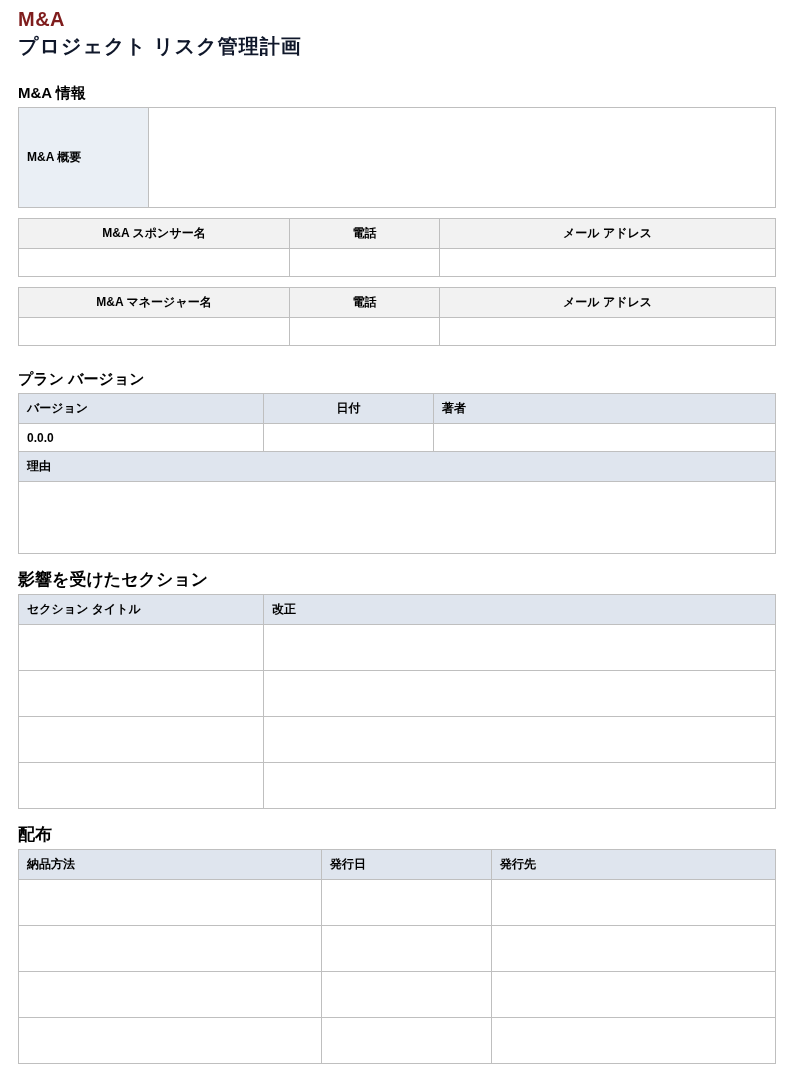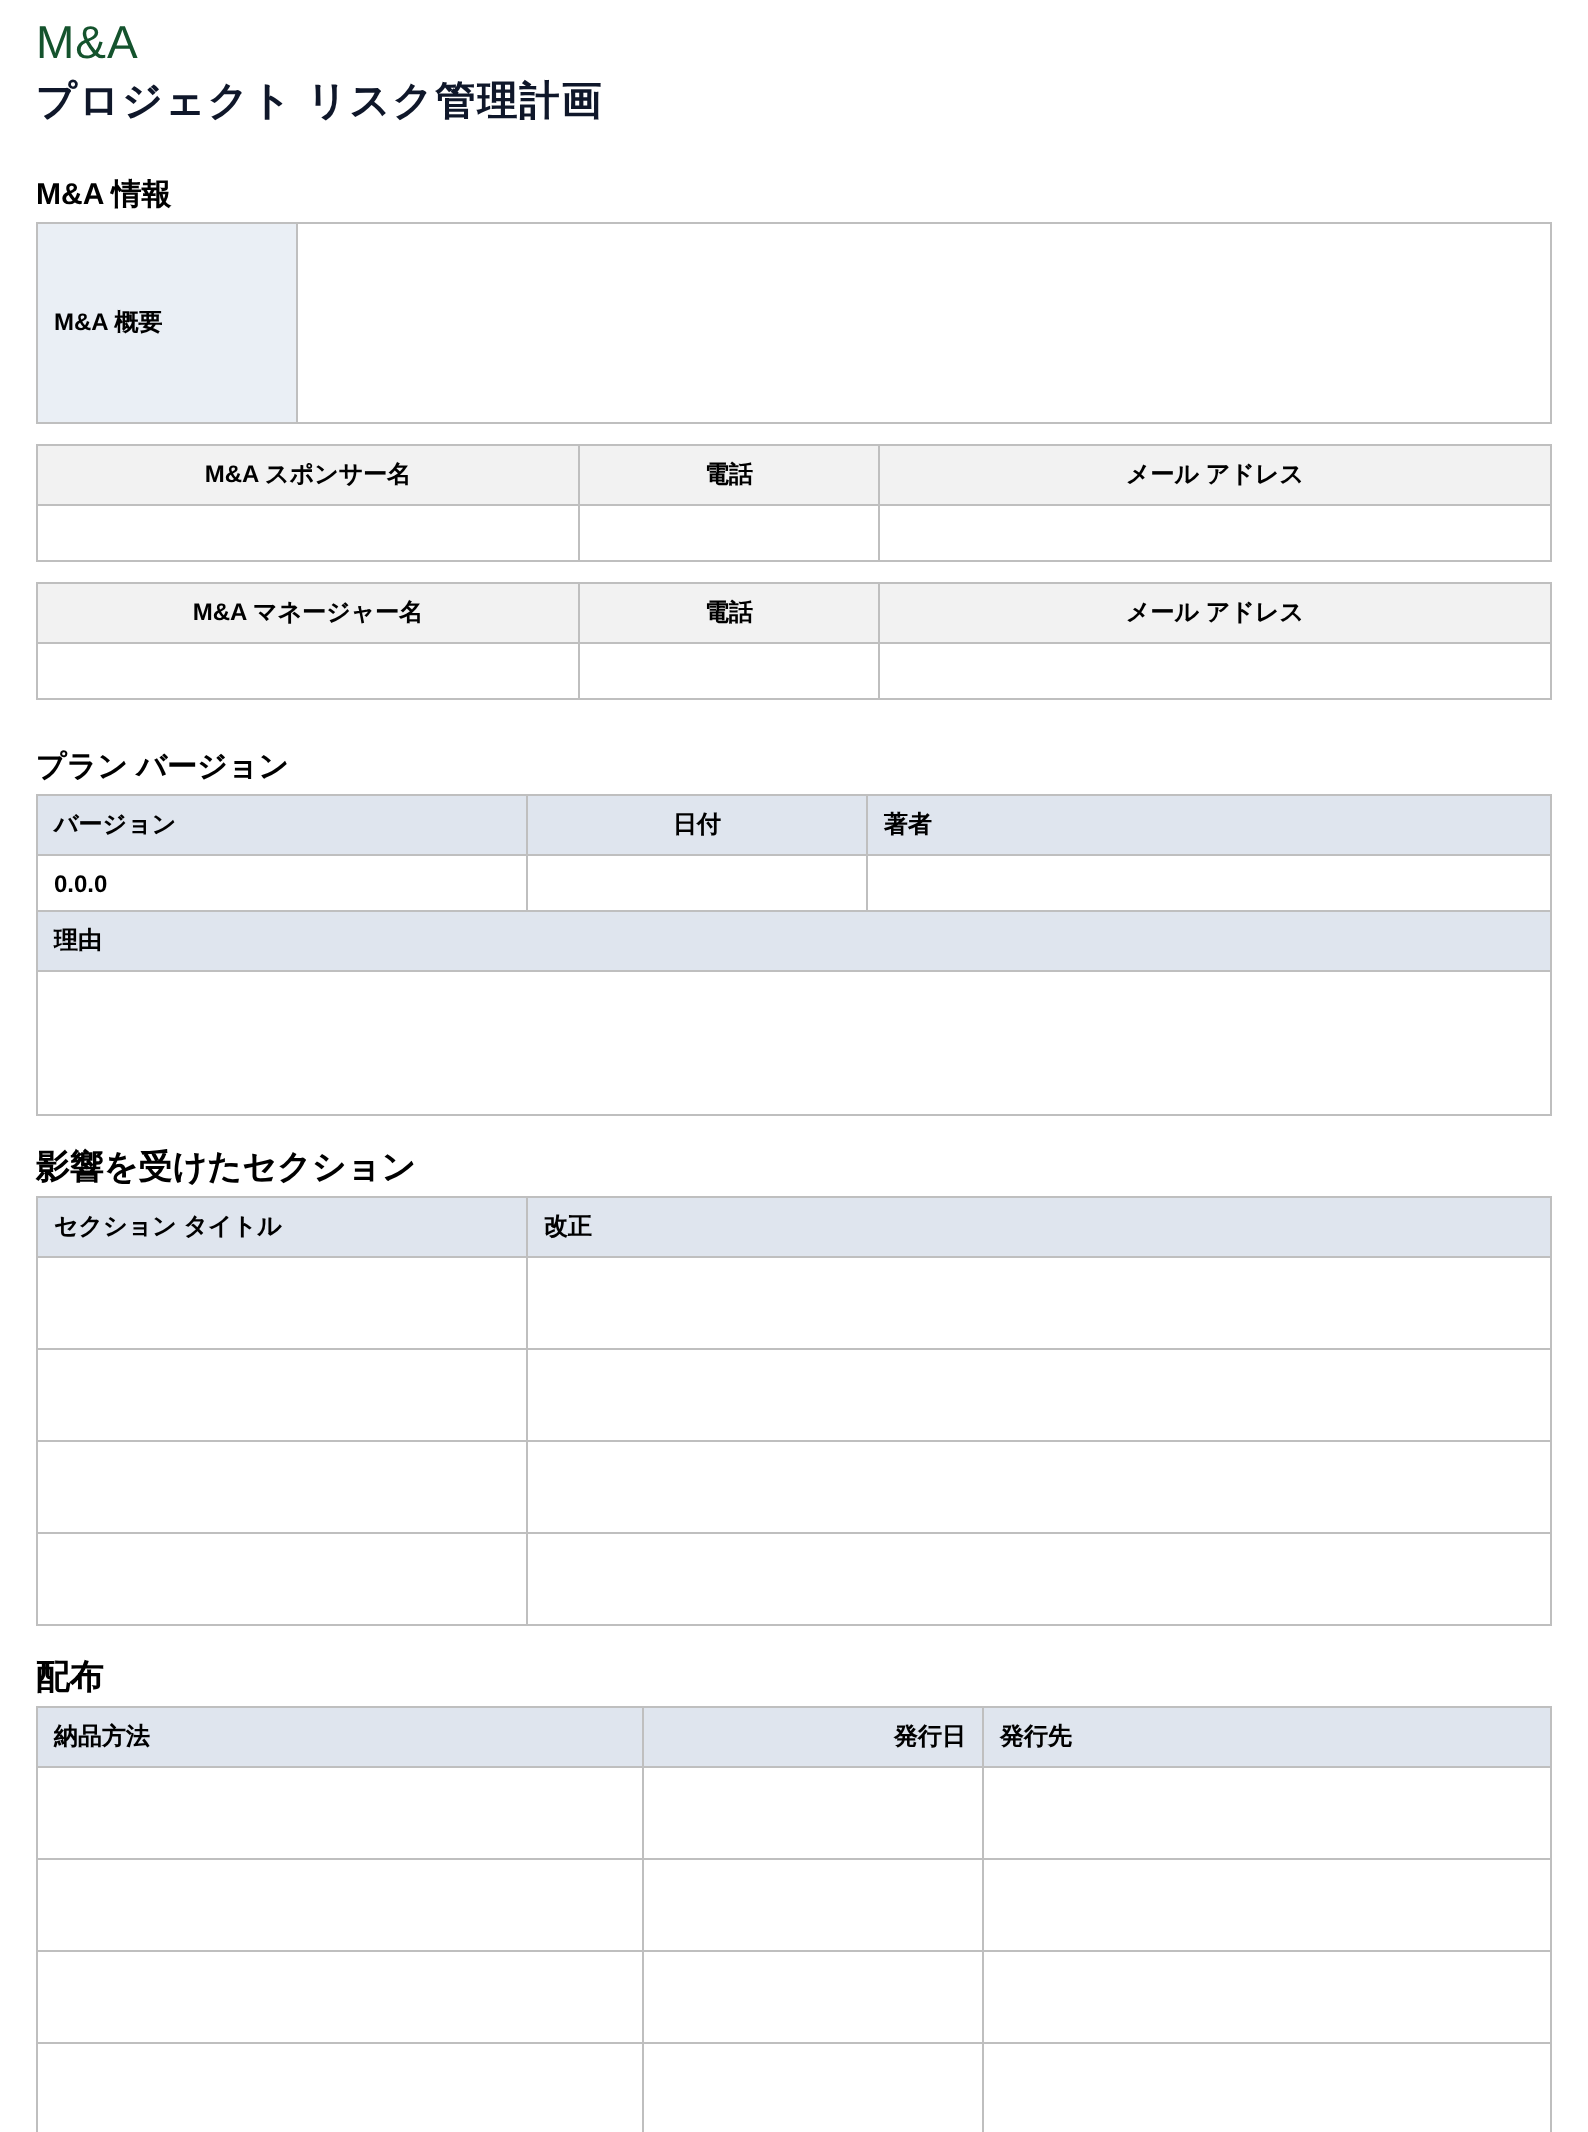--- a/index.html
+++ b/index.html
@@ -4,23 +4,23 @@
   <style>
     * { box-sizing: border-box; margin: 0; padding: 0; }
     body {
       font-family: "Yu Gothic", "Meiryo", "Hiragino Sans", sans-serif;
       background: #fff;
       width: 794px;
       padding: 8px 18px 20px 18px;
       color: #000;
     }
     .doc-title-line1 {
-      color: #14532d;
-      font-size: 23px;
-      font-weight: normal;
+      color: #7f1d1d;
+      font-size: 20px;
+      font-weight: bold;
       letter-spacing: 0.5px;
     }
     .doc-title-line2 {
       color: #0f172a;
       font-size: 20px;
       font-weight: bold;
       letter-spacing: 1px;
       margin-top: 2px;
     }
     .section-heading {
@@ -212,21 +212,21 @@
 <div class="sub-heading">配布</div>
 <table>
   <colgroup>
     <col style="width:303px">
       <col style="width:170px">
       <col>
   </colgroup>
   <tbody>
       <tr>
     <th class="header-blue">納品方法</th>
-    <th class="header-blue" style="text-align:right">発行日</th>
+    <th class="header-blue" style="text-align:left">発行日</th>
     <th class="header-blue">発行先</th>
   </tr>
   <tr class="dist-row">
     <td class="data-cell"></td>
     <td class="data-cell"></td>
     <td class="data-cell"></td>
   </tr>
   <tr class="dist-row">
     <td class="data-cell"></td>
     <td class="data-cell"></td>

